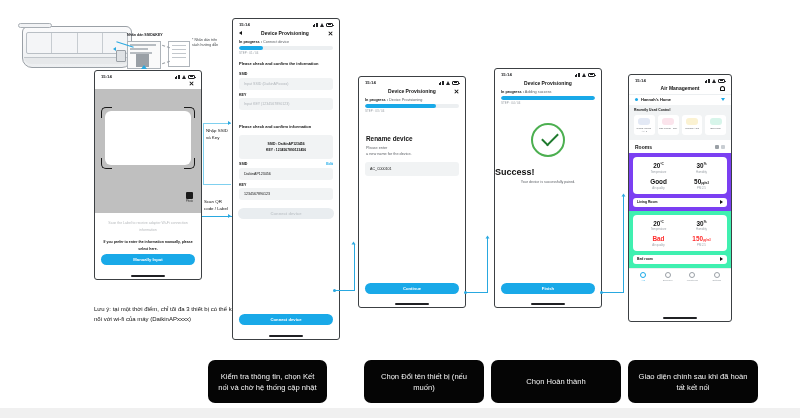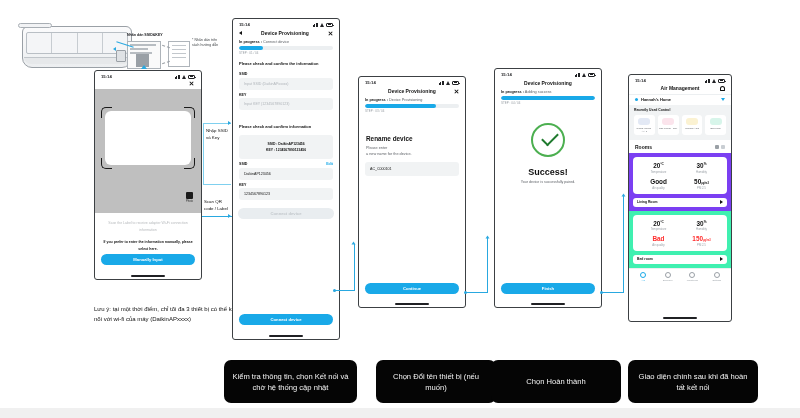--- a/index.html
+++ b/index.html
@@ -131,21 +131,21 @@
 
   
   .rn-h { font-size:6.4px; font-weight:700; color:#111; padding:0 7px; }
   .rn-p { font-size:3.8px; color:#5f6368; padding:3px 7px 0 7px; line-height:1.6; }
 
   
   .ok-ring { width:34px;height:34px;border:2.4px solid #4caf50;border-radius:50%;
     margin:18px auto 0 auto; position:relative; }
   .ok-ring:after{content:"";position:absolute;left:9px;top:8px;width:14px;height:7px;
     border-left:2.6px solid #1f7a2e;border-bottom:2.6px solid #1f7a2e;transform:rotate(-45deg);}
-  .succ-h { text-align:center; font-size:9px; font-weight:700; color:#111; margin-top:10px; }
+  .succ-h { font-size:9px; font-weight:700; color:#111; margin-top:10px; }
   .succ-p { text-align:center; font-size:3.6px; color:#5f6368; margin-top:3px; }
 
   
   .hm-bar { display:flex; align-items:center; justify-content:space-between; padding:1px 6px 3px 6px; }
   .hm-title { font-size:5px; font-weight:700; color:#111; flex:1; text-align:center; }
   .bell { width:5px;height:5px;border:.8px solid #111;border-radius:3px 3px 1px 1px; }
   .hm-home { display:flex; align-items:center; gap:3px; padding:2px 6px 3px 6px;
     border-top:.5px solid #eceff1; }
   .pin { width:3px;height:3px;background:#19a9e8;border-radius:50%; }
   .hm-home .t { font-size:4px; font-weight:700; color:#111; flex:1; }
@@ -569,19 +569,19 @@
   <div class="conn" style="left:466px;top:292px;width:22px;height:1.3px;"></div>
   <div class="conn" style="left:487px;top:238px;width:1.3px;height:55px;"></div>
   <div class="ahead-r" style="left:485.5px;top:235px;transform:rotate(-90deg);"></div>
   <div class="conn-dot" style="left:464px;top:290.5px;"></div>
 
   <div class="conn" style="left:602px;top:292px;width:22px;height:1.3px;"></div>
   <div class="conn" style="left:623px;top:196px;width:1.3px;height:97px;"></div>
   <div class="ahead-r" style="left:621.5px;top:193px;transform:rotate(-90deg);"></div>
   <div class="conn-dot" style="left:600px;top:290.5px;"></div>
 
-  <div class="pill" style="left:224px;top:360px;width:133px;height:43px;">Kiểm tra thông tin, chọn Kết nối và chờ hệ thống cập nhật</div>
-  <div class="pill" style="left:364px;top:360px;width:120px;height:43px;margin-left:12px;">Chọn Đổi tên thiết bị (nếu muốn)</div>
+  <div class="pill" style="left:208px;top:360px;width:119px;height:43px;">Kiểm tra thông tin, chọn Kết nối và chờ hệ thống cập nhật</div>
+  <div class="pill" style="left:364px;top:360px;width:120px;height:43px;">Chọn Đổi tên thiết bị (nếu muốn)</div>
   <div class="pill" style="left:491px;top:360px;width:130px;height:43px;">Chọn Hoàn thành</div>
   <div class="pill" style="left:628px;top:360px;width:130px;height:43px;">Giao diện chính sau khi đã hoàn tất kết nối</div>
 
   <div class="footer-line"></div>
 </div>
 
 </body></html>

